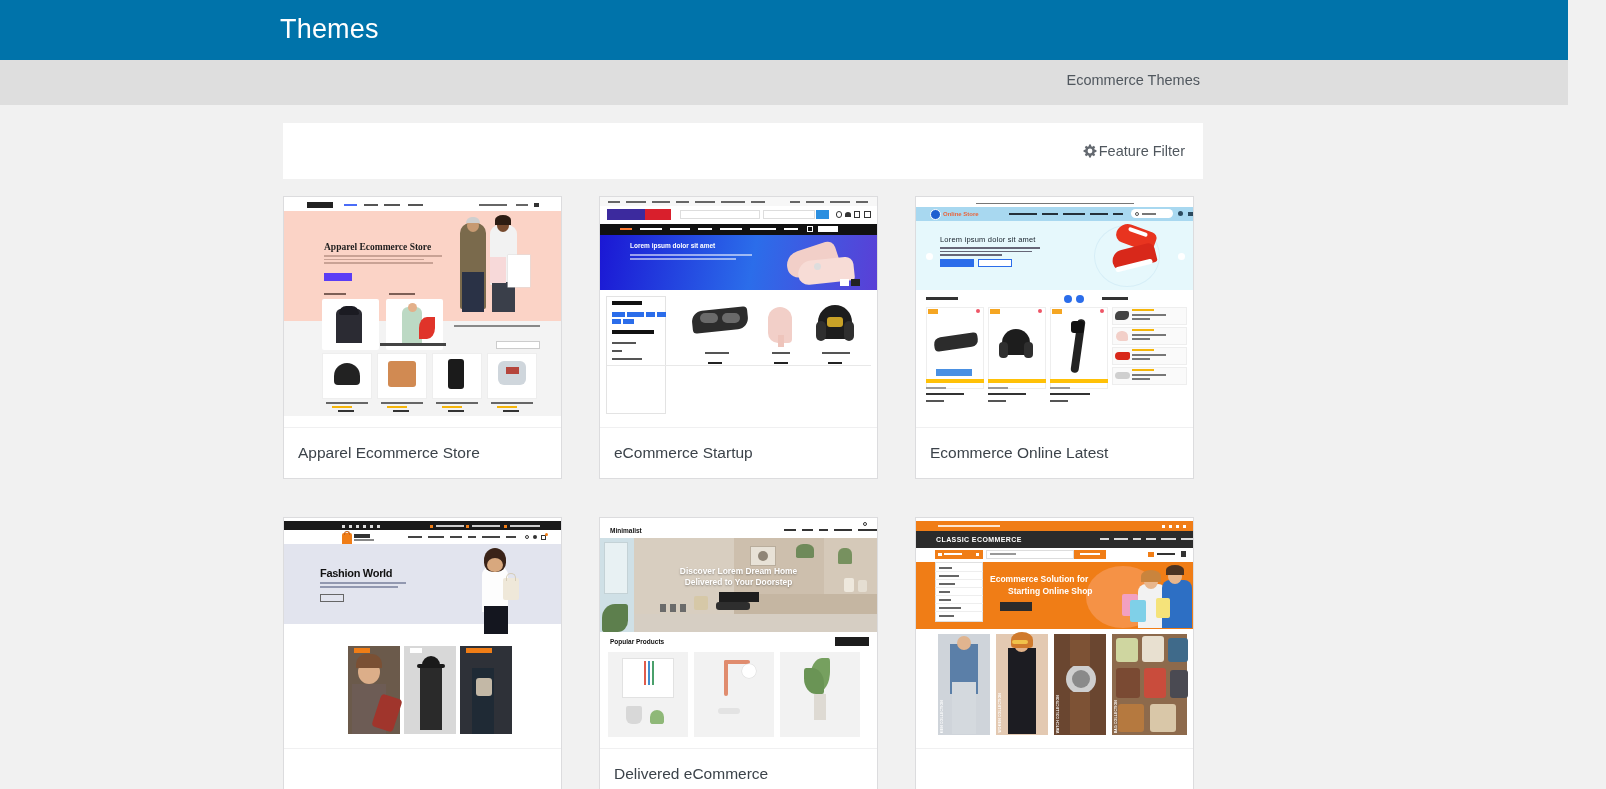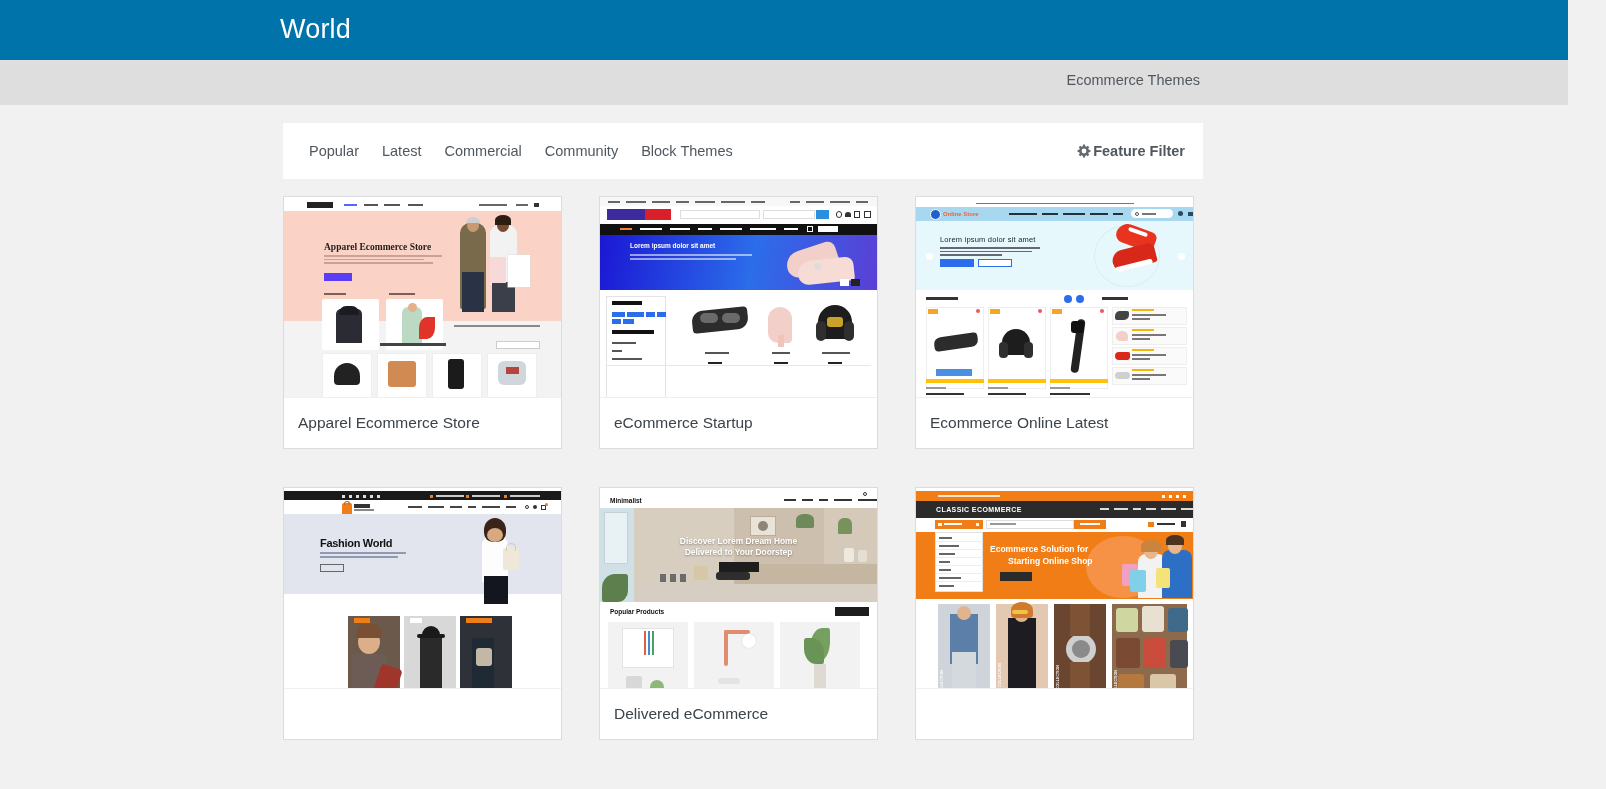--- a/index.html
+++ b/index.html
@@ -74,42 +74,41 @@
   }
   .filter-link {
     font-size: 14.5px; color: #50575e; text-decoration: none;
     white-space: nowrap; line-height: 20px;
   }
   .feature-filter {
     position: absolute; right: 18px; top: 50%;
     transform: translateY(-50%);
     display: flex; align-items: flex-end; gap: 1px;
     text-decoration: none;
-    font-weight: bold;
   }
   .gear-icon { width: 16px; height: 16px; display: block; }
   .feature-filter-label {
     font-size: 14.5px; color: #50575e; white-space: nowrap;
   }
 
   
   .grid {
     position: absolute; left: 283px; top: 91px;
     width: 920px;
     display: flex; flex-wrap: wrap;
     gap: 38px 37px;
   }
   .theme-card {
     width: 279px;
     background: #fff;
     border: 1px solid #dcdcde;
   }
   .thumb {
     position: relative;
-    width: 277px; height: 201px;
+    width: 277px; height: 231px;
     overflow: hidden;
     background: #fff;
     border-bottom: 1px solid #f0f0f1;
   }
   .thumb-inner {
     position: absolute; left: 0; top: 0;
     width: 277px; height: 219px;
     overflow: hidden;
   }
   .card-title {
@@ -218,37 +217,30 @@
   .m6-btn { left: 84px; top: 84px; width: 32px; height: 9px; background: #2b2b2b; }
   .m6-coll { position: absolute; bottom: 2px; top: 116px; background: #c9c3bb; }
   .m6-vert { position:absolute; left: 2px; bottom: 4px;
              writing-mode: vertical-rl; transform: rotate(180deg);
              font-size: 3.4px; font-weight: 700; color: #fff; letter-spacing:.2px; }
 </style>
 </head>
 <body>
 
 <div class="topbar">
-  <div class="topbar-title">World</div>
+  <div class="topbar-title">Themes</div>
 </div>
 
 <div class="subbar">
   <a class="subbar-link" href="#">Ecommerce Themes</a>
 </div>
 
 <div class="content">
 
   <div class="filterbar">
-    <div class="filter-links">
-      <a class="filter-link" href="#">Popular</a>
-      <a class="filter-link" href="#">Latest</a>
-      <a class="filter-link" href="#">Commercial</a>
-      <a class="filter-link" href="#">Community</a>
-      <a class="filter-link" href="#">Block Themes</a>
-    </div>
     <a class="feature-filter" href="#">
       <svg class="gear-icon" viewBox="0 0 20 20">
         <path fill="#646970" d="M18 11.2v-2.4l-2.1-.35a6.1 6.1 0 0 0-.63-1.52l1.24-1.73-1.7-1.7-1.73 1.24a6.1 6.1 0 0 0-1.52-.63L11.2 2H8.8l-.36 2.11c-.54.14-1.05.36-1.52.63L5.19 3.5l-1.7 1.7 1.25 1.73c-.28.47-.5.98-.64 1.52L2 8.8v2.4l2.1.36c.14.54.36 1.05.64 1.52L3.5 14.81l1.7 1.7 1.72-1.24c.47.27.98.49 1.52.63L8.8 18h2.4l.36-2.1c.54-.14 1.05-.36 1.52-.63l1.73 1.24 1.7-1.7-1.24-1.73c.27-.47.49-.98.63-1.52L18 11.2zM10 13a3 3 0 1 1 0-6 3 3 0 0 1 0 6z"></path>
       </svg>
       <span class="feature-filter-label">Feature Filter</span>
     </a>
   </div>
 
   <div class="grid">
 

